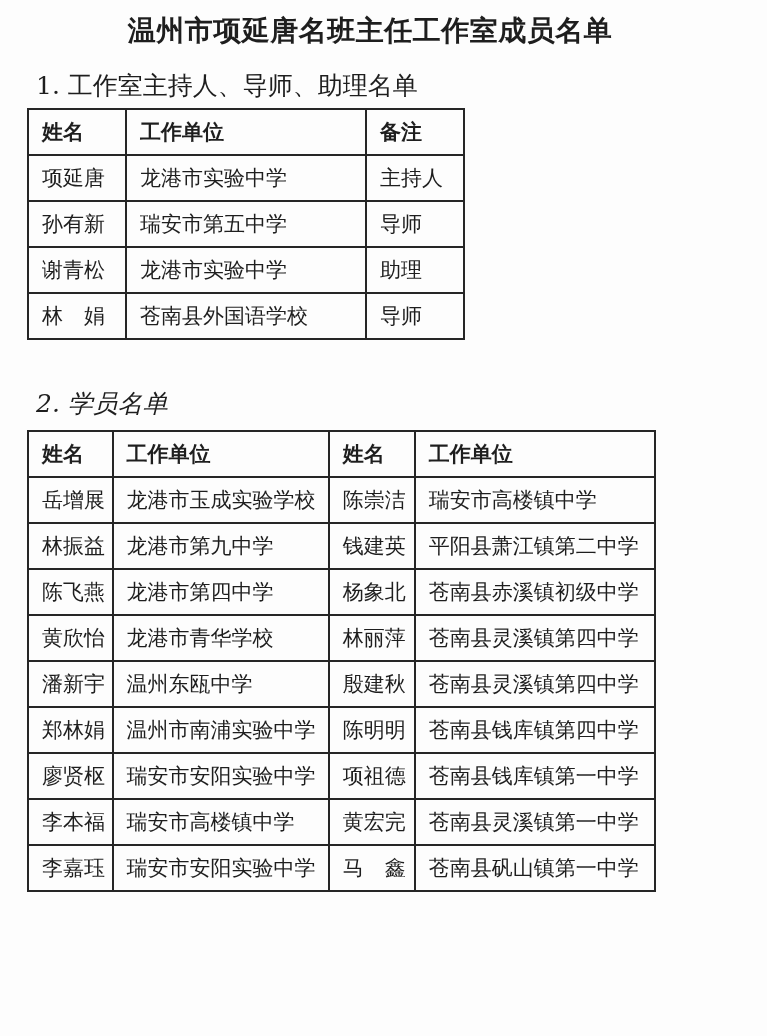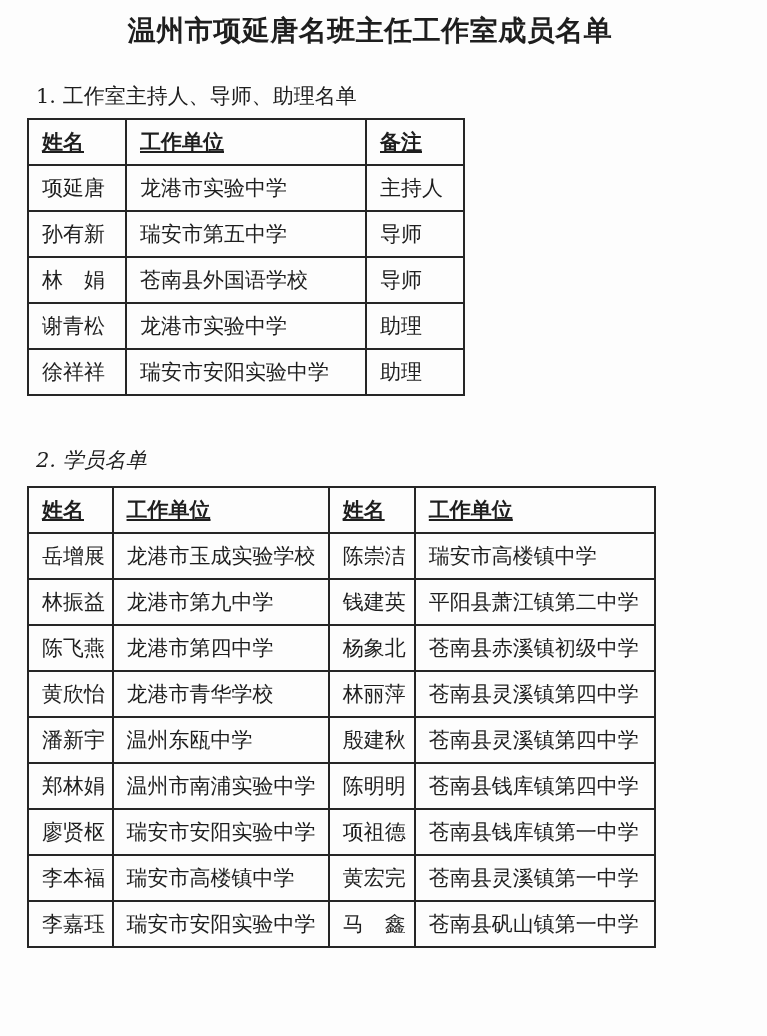--- a/index.html
+++ b/index.html
@@ -13,23 +13,23 @@
   .page { padding-top:12px; width:656px; }
   .doc-title {
     width:740px;
     text-align:center;
     font-size:28px;
     line-height:38px;
     font-weight:bold;
     letter-spacing:0.5px;
   }
   .section-heading {
-    font-size:21px;
+    font-size:25px;
     line-height:28px;
-    margin:32px 0 8px 36px;
+    margin:22px 0 8px 36px;
     font-weight:normal;
   }
   .section-heading.second {
     margin-top:50px;
     margin-bottom:12px;
     font-style:italic;
   }
   table {
     border-collapse:collapse;
     margin-left:27px;
@@ -38,21 +38,21 @@
   th, td {
     border:2px solid #262626;
     height:46px;
     padding:0 4px 0 13px;
     text-align:left;
     vertical-align:middle;
     font-size:21px;
     white-space:nowrap;
     overflow:hidden;
   }
-  th { font-weight:bold;text-decoration:underline; }
+  th { font-weight:bold; }
   td { font-weight:normal; }
 </style>
 </head>
 <body>
 
 <div class="page">
 
   <h1 class="doc-title">温州市项延唐名班主任工作室成员名单</h1>
 
   <h2 class="section-heading">1. 工作室主持人、导师、助理名单</h2>
@@ -73,33 +73,28 @@
       <td>项延唐</td>
       <td>龙港市实验中学</td>
       <td>主持人</td>
     </tr>
     <tr>
       <td>孙有新</td>
       <td>瑞安市第五中学</td>
       <td>导师</td>
     </tr>
     <tr>
-      <td>林　娟</td>
-      <td>苍南县外国语学校</td>
-      <td>导师</td>
-    </tr>
-    <tr>
       <td>谢青松</td>
       <td>龙港市实验中学</td>
       <td>助理</td>
     </tr>
     <tr>
-      <td>徐祥祥</td>
-      <td>瑞安市安阳实验中学</td>
-      <td>助理</td>
+      <td>林　娟</td>
+      <td>苍南县外国语学校</td>
+      <td>导师</td>
     </tr>
   </tbody>
     </table>
 
   <h2 class="section-heading second">2. 学员名单</h2>
 
   <table>
     <colgroup>
         <col style="width:93px">
         <col style="width:243px">

